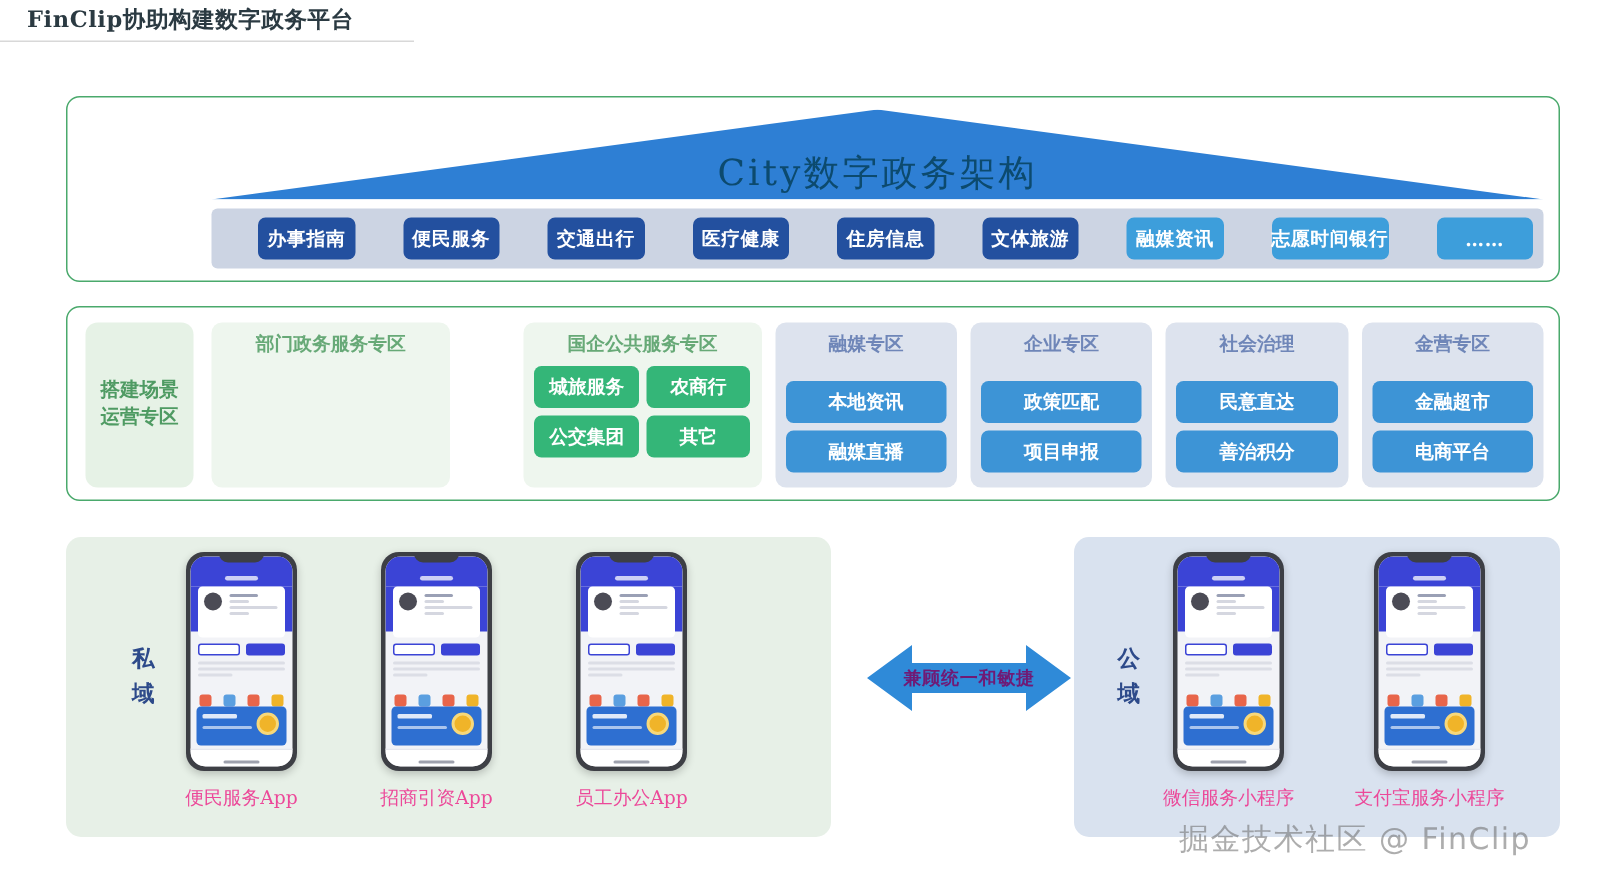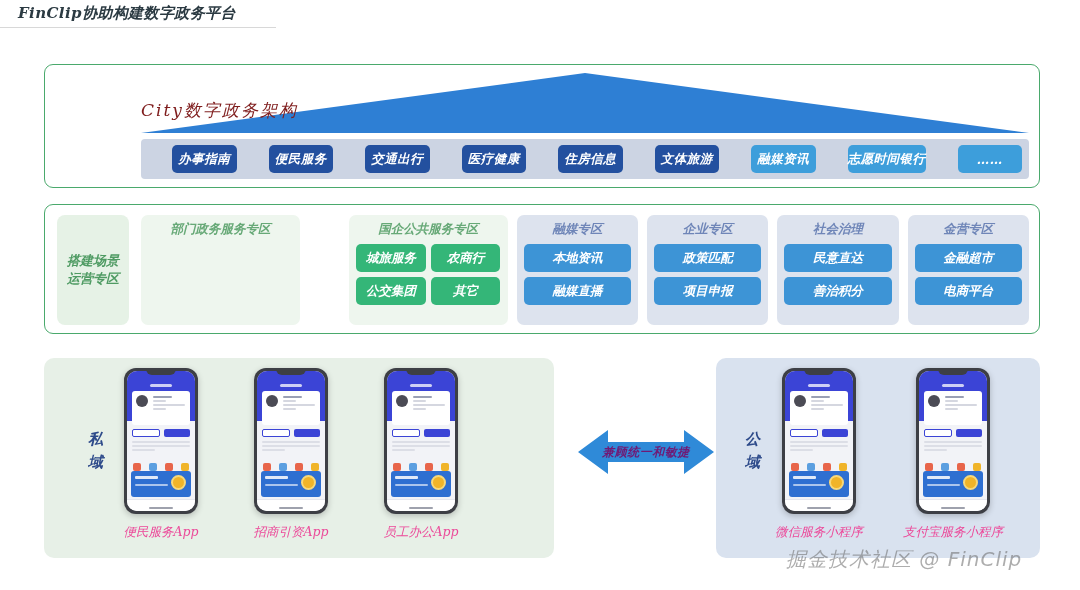--- a/index.html
+++ b/index.html
@@ -2,21 +2,21 @@
 <html><head>
 <meta charset="utf-8">
 <style>
   * { box-sizing: border-box; margin: 0; padding: 0; }
   html, body {
     width: 1080px; height: 590px;
     background: #ffffff;
     font-family: "Liberation Sans", "DejaVu Sans", sans-serif;
     overflow: hidden;
   }
-  .page { position: relative; width: 960px; height: 590px; font-style: italic; }
+  .page { position: relative; width: 960px; height: 590px; }
 
   
   .title-bar {
     position: absolute; left: 18px; top: 4px;
     font-family: "DejaVu Serif", "Liberation Serif", serif;
     font-size: 15px; font-weight: 700; color: #2b3a42;
     letter-spacing: .4px;
   }
   .title-underline {
     position: absolute; left: 0px; top: 27px;
@@ -45,23 +45,23 @@
     position: absolute; left: 96px; top: 8px;
     width: 888px; height: 60px; overflow: hidden;
   }
   .banner-tri {
     position: absolute; inset: 0;
     background: #2e7fd4;
     clip-path: polygon(0% 100%, 50% 0%, 100% 100%, 100% 100%, 0% 100%);
   }
   .banner-text {
     position: absolute; left: 0; right: 0; top: 26px;
-    color: #7f1d1d;
-    font-family: "DejaVu Serif", "Liberation Serif", serif;
-    font-size: 17px; letter-spacing: 2px;
+    text-align: center; color: #0c4a6e;
+    font-family: "DejaVu Serif", "Liberation Serif", serif;
+    font-size: 24px; letter-spacing: 2px;
   }
   .portal-bar {
     position: absolute; left: 96px; top: 74px;
     width: 888px; height: 40px;
     background: #ccd4e3; border-radius: 4px;
     display: flex; align-items: center; gap: 8px;
     padding: 0 7px;
   }
   .portal-btn {
     flex: 1 1 0; height: 28px; border-radius: 5px;
@@ -87,21 +87,21 @@
   .zone-row {
     position: absolute; left: 96px; top: 10px;
     width: 888px; height: 110px;
     display: flex; gap: 9px;
   }
   .zone {
     flex: 1 1 0; border-radius: 7px; padding: 6px 7px 7px;
     display: flex; flex-direction: column; align-items: center;
   }
   .zone-green { background: #eef6ee; }
-  .zone-blue  { background: #dde3ee; }
+  .zone-blue  { background: #dde3ee; gap: 10px; }
   .zone-title {
     font-family: "DejaVu Serif", "Liberation Serif", serif;
     font-size: 12.5px; font-weight: 700; margin-bottom: 6px;
     white-space: nowrap;
   }
   .zt-green { color: #67a977; }
   .zt-blue  { color: #6f86b8; }
   .zone-items { display: flex; flex-wrap: wrap; gap: 5px; justify-content: center; width: 100%; }
   .zitem {
     height: 28px; border-radius: 5px; color: #fff;

